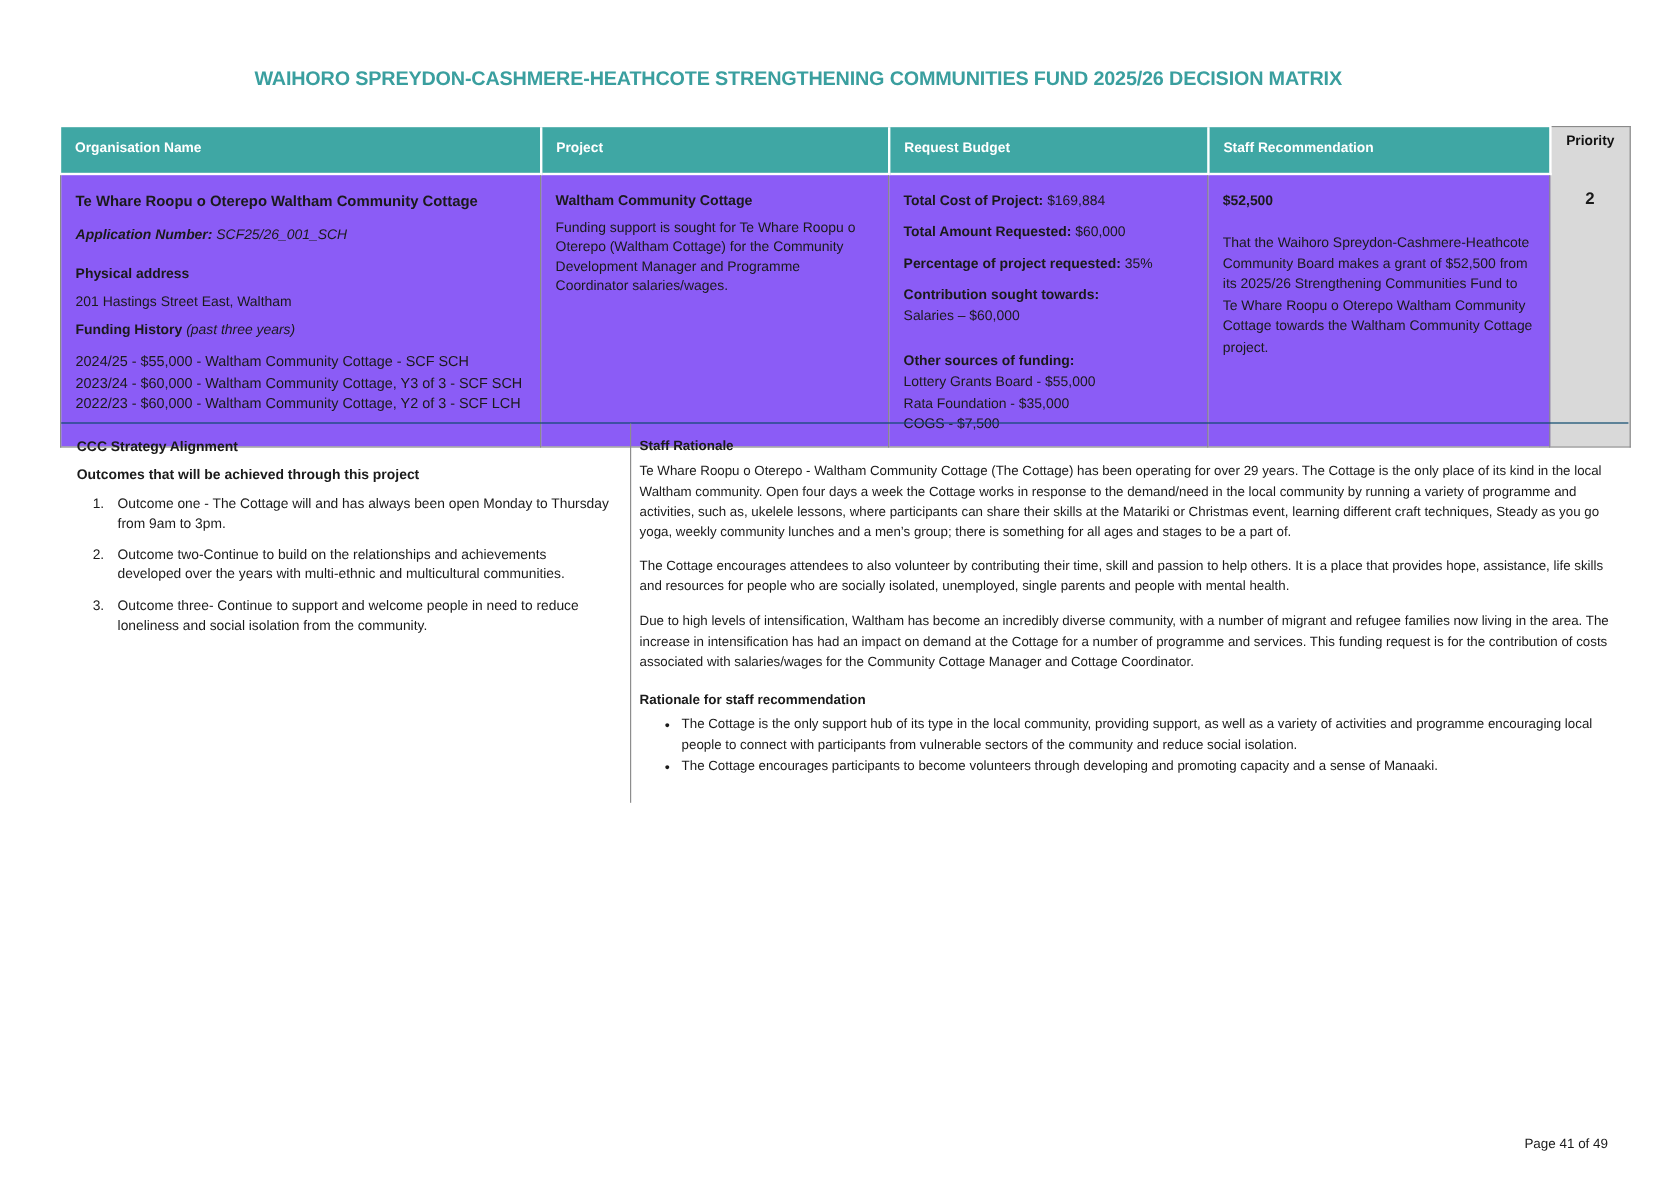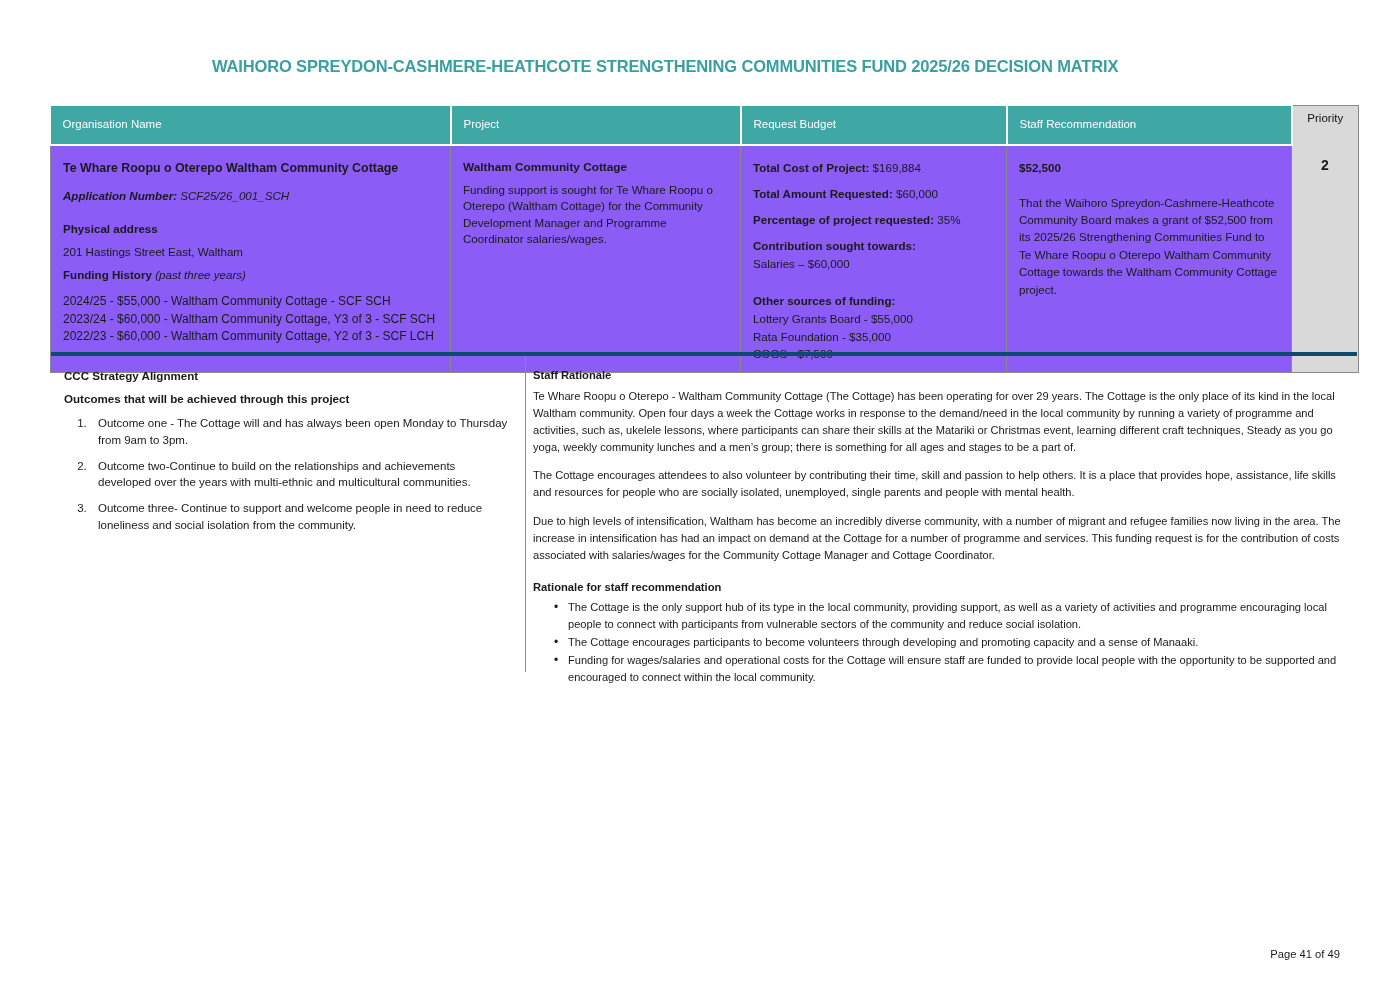--- a/index.html
+++ b/index.html
@@ -45,21 +45,21 @@
   .matrix col.c-org      { width: 400px; }
   .matrix col.c-project  { width: 290px; }
   .matrix col.c-budget   { width: 266px; }
   .matrix col.c-staff    { width: 285px; }
   .matrix col.c-priority { width: 67px; }
 
   .matrix th {
     background: #3fa7a4;
     color: #ffffff;
     font-size: 11.5px;
-    font-weight: normal;
+    font-weight: bold;
     text-align: left;
     vertical-align: top;
     padding: 12px 0 12px 12px;
     border-right: 2px solid #ffffff;
     border-bottom: 2px solid #ffffff;
     height: 14px;
   }
   .matrix th.priority-head {
     background: #d9d9d9;
     color: #111111;
@@ -114,21 +114,21 @@
 
   .rec-amount { font-weight: bold; margin-bottom: 18px; }
   .rec-body { line-height: 1.5; }
 
   
   .lower {
     position: absolute;
     left: 51px;
     top: 352px;
     width: 1306px;
-    border-top: 4px solid #0c4a6e;
+    border-top: 1px solid #0c4a6e;
   }
   .lower-inner {
     display: flex;
     align-items: stretch;
   }
   .lower-left {
     width: 474px;
     padding: 13px 16px 0 13px;
     box-sizing: border-box;
   }
@@ -315,21 +315,20 @@
 
       <div class="lower-right">
         <div class="assess-head">Staff Rationale</div>
         <div class="assess-para">Te Whare Roopu o Oterepo - Waltham Community Cottage (The Cottage) has been operating for over 29 years. The Cottage is the only place of its kind in the local Waltham community. Open four days a week the Cottage works in response to the demand/need in the local community by running a variety of programme and activities, such as, ukelele lessons, where participants can share their skills at the Matariki or Christmas event, learning different craft techniques, Steady as you go yoga, weekly community lunches and a men’s group; there is something for all ages and stages to be a part of.</div>
         <div class="assess-para">The Cottage encourages attendees to also volunteer by contributing their time, skill and passion to help others. It is a place that provides hope, assistance, life skills and resources for people who are socially isolated, unemployed, single parents and people with mental health.</div>
         <div class="assess-para">Due to high levels of intensification, Waltham has become an incredibly diverse community, with a number of migrant and refugee families now living in the area. The increase in intensification has had an impact on demand at the Cottage for a number of programme and services.  This funding request is for the contribution of costs associated with salaries/wages for the Community Cottage Manager and Cottage Coordinator.</div>
         <div class="rationale-head">Rationale for staff recommendation</div>
         <ul class="rationale">
           <li>The Cottage is the only support hub of its type in the local community, providing support, as well as a variety of activities and programme encouraging local people to connect with participants from vulnerable sectors of the community and reduce social isolation.</li>
           <li>The Cottage encourages participants to become volunteers through developing and promoting capacity and a sense of Manaaki.</li>
-          <li>Funding for wages/salaries and operational costs for the Cottage will ensure staff are funded to provide local people with the opportunity to be supported and encouraged to connect within the local community.</li>
         </ul>
       </div>
 
     </div>
   </div>
 
   <div class="footer">Page 41 of 49</div>
 
 </div>
 

